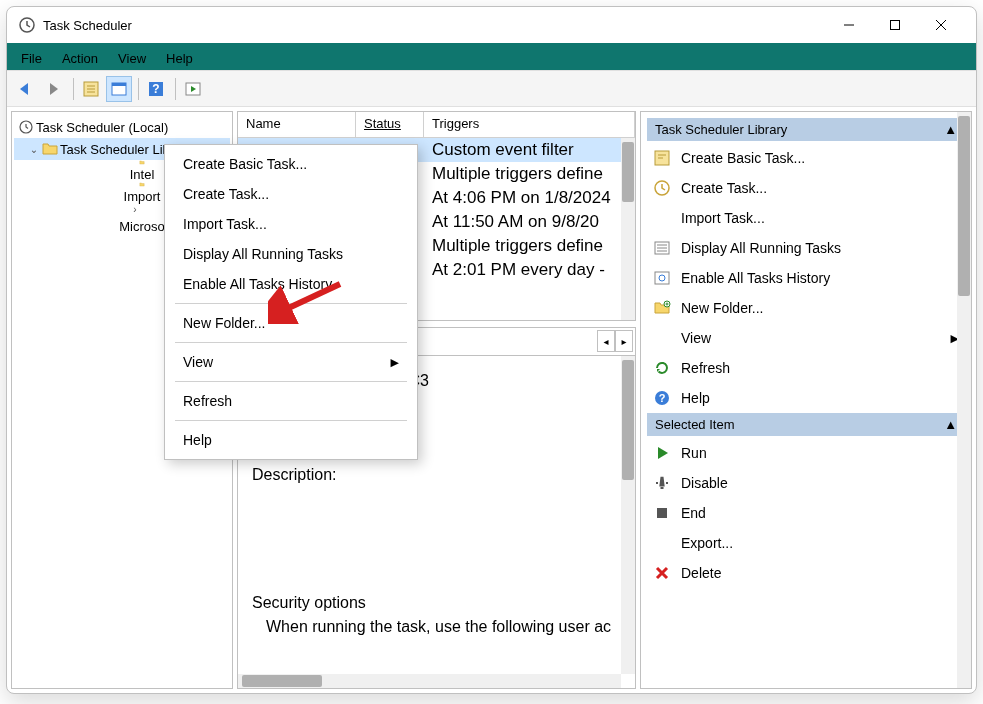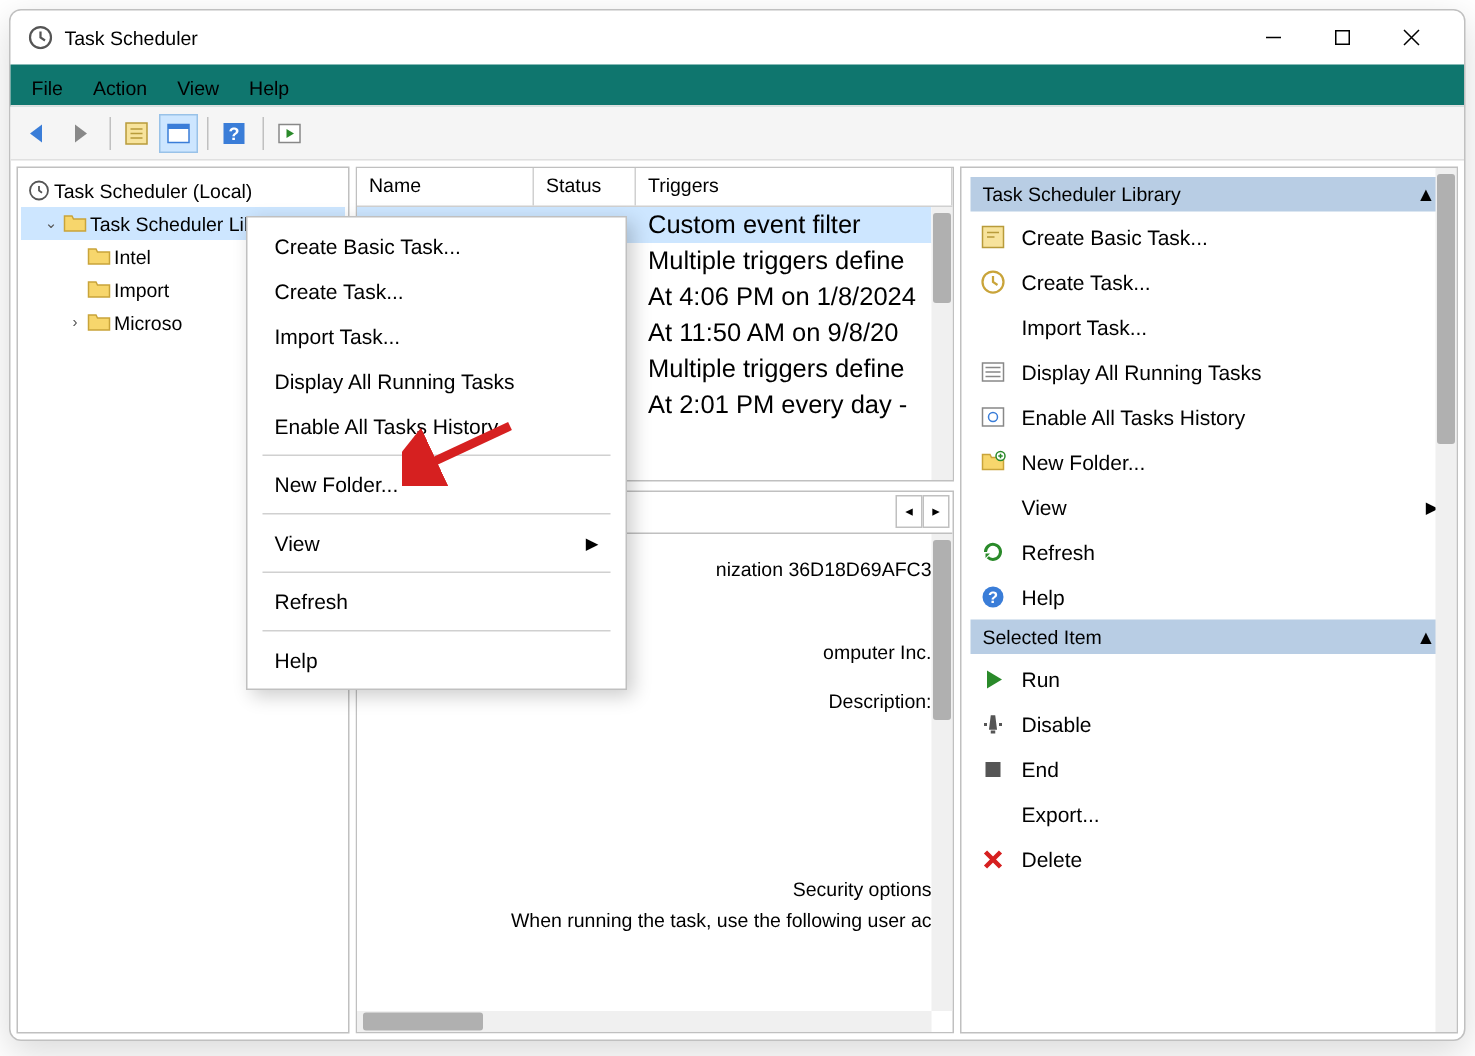--- a/index.html
+++ b/index.html
@@ -17,40 +17,40 @@
 .toolbtn { width: 26px; height: 26px; display: flex; align-items: center; justify-content: center; margin-right: 2px; }
 .toolbtn.active { background: #cde6ff; border: 1px solid #99c2e8; }
 .toolsep { width: 1px; height: 22px; background: #c0c0c0; margin: 0 4px; }
 .content { flex: 1; display: flex; padding: 4px; gap: 4px; overflow: hidden; }
 .treepane { width: 222px; border: 1px solid #c0c0c0; background: #fff; padding: 4px 2px; }
 .treenode { display: flex; align-items: center; height: 22px; font-size: 13px; padding: 0 4px; gap: 2px; white-space: nowrap; }
 .treenode.selected { background: #cde6ff; }
 .treenode .caret { width: 12px; text-align: center; color: #555; font-size: 10px; }
 .treenode .ticon { width: 16px; height: 16px; }
 .treenode.indent1 { padding-left: 14px; }
-.treenode.indent2 { padding-left: 44px; }
+.treenode.indent2 { padding-left: 44px; flex-direction: column; }
 .middlepane { flex: 1; display: flex; flex-direction: column; gap: 6px; overflow: hidden; }
 .gridwrap { border: 1px solid #c0c0c0; height: 210px; position: relative; background: #fff; }
 .gridhead { display: flex; height: 26px; border-bottom: 1px solid #d0d0d0; background: #fff; }
 .gridhead .col { padding: 4px 8px; font-size: 13px; border-right: 1px solid #d0d0d0; }
 .colname { width: 118px; }
-.colstatus { width: 68px; }
+.colstatus { width: 68px; text-decoration: underline; }
 .coltriggers { flex: 1; }
 .gridbody { position: absolute; top: 26px; left: 0; right: 14px; bottom: 0; overflow: hidden; }
 .gridrow { height: 24px; display: flex; align-items: center; font-size: 17px; }
 .gridrow.sel { background: #cde6ff; }
 .gridrow .cell { padding: 0 8px; white-space: nowrap; overflow: hidden; }
 .scrollbar-v { position: absolute; right: 0; top: 26px; bottom: 0; width: 14px; background: #f0f0f0; }
 .scrollthumb-v { position: absolute; left: 1px; right: 1px; top: 4px; height: 60px; background: #b0b0b0; border-radius: 2px; }
 .detailwrap { border: 1px solid #c0c0c0; flex: 1; position: relative; background: #fff; overflow: hidden; }
 .tabsrow { height: 28px; display: flex; align-items: flex-end; border-bottom: 1px solid #c0c0c0; padding-left: 4px; position: relative; }
 .tab { padding: 4px 10px; font-size: 13px; border: 1px solid #c0c0c0; border-bottom: none; background: #f0f0f0; margin-right: 1px; }
 .tabarrows { position: absolute; right: 2px; top: 2px; display: flex; }
 .tabarrow { width: 18px; height: 22px; border: 1px solid #c0c0c0; display: flex; align-items: center; justify-content: center; font-size: 10px; background: #fff; }
-.detailbody { padding: 10px 14px; font-size: 13px; position: relative; height: calc(100% - 28px); overflow: hidden; text-align: right; }
+.detailbody { padding: 10px 14px; font-size: 16px; position: relative; height: calc(100% - 28px); overflow: hidden; }
 .detailline { margin: 6px 0; white-space: nowrap; }
 .detail-scroll-v { position: absolute; right: 0; top: 28px; bottom: 14px; width: 14px; background: #f0f0f0; }
 .detail-scroll-v .thumb { position: absolute; left: 1px; right: 1px; top: 4px; height: 120px; background: #b0b0b0; border-radius: 2px; }
 .detail-scroll-h { position: absolute; left: 0; right: 14px; bottom: 0; height: 14px; background: #f0f0f0; }
 .detail-scroll-h .thumb { position: absolute; top: 1px; bottom: 1px; left: 4px; width: 80px; background: #b0b0b0; border-radius: 2px; }
 .actionspane { width: 332px; border: 1px solid #c0c0c0; display: flex; flex-direction: column; background: #fff; }
 .actionshead { height: 28px; background: #f0f0f0; border-bottom: 1px solid #c0c0c0; display: flex; align-items: center; padding: 0 10px; font-size: 14px; font-weight: 600; }
 .actionsbody { flex: 1; padding: 6px; overflow: hidden; position: relative; }
 .actiongroup { background: #b8cde4; padding: 4px 8px; font-size: 13px; display: flex; justify-content: space-between; align-items: center; margin-bottom: 2px; }
 .actionitem { display: flex; align-items: center; height: 30px; padding: 0 6px; gap: 10px; font-size: 14px; }

